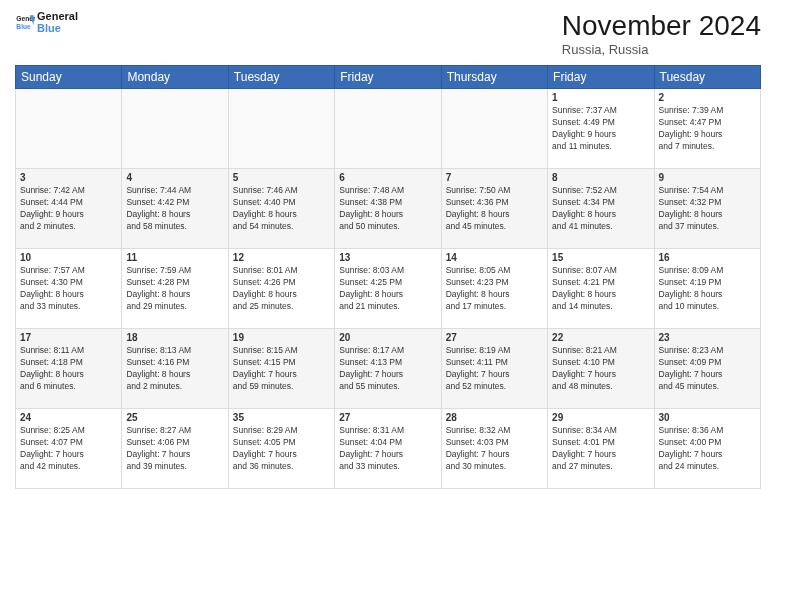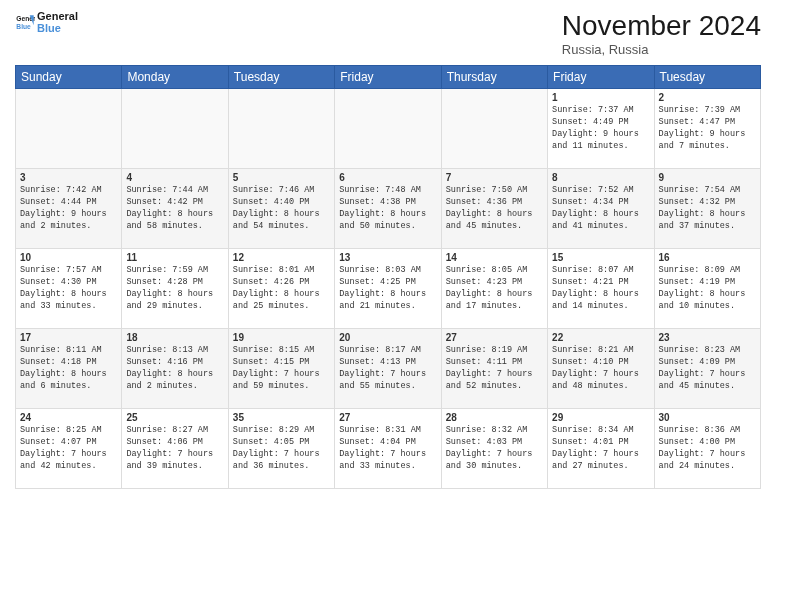--- a/index.html
+++ b/index.html
@@ -75,21 +75,20 @@
     .day-num {
       font-size: 10px;
       font-weight: bold;
       display: block;
       margin-bottom: 2px;
     }
     .day-info {
       font-size: 8.5px;
       line-height: 1.4;
       color: #333;
-      font-family: Liberation Mono, monospace;
     }
     .calendar tbody tr:nth-child(odd) td {
       background: #ffffff;
     }
     .calendar tbody tr:nth-child(even) td {
       background: #f2f2f2;
     }
     .calendar td.empty {
       background: #f9f9f9 !important;
     }

